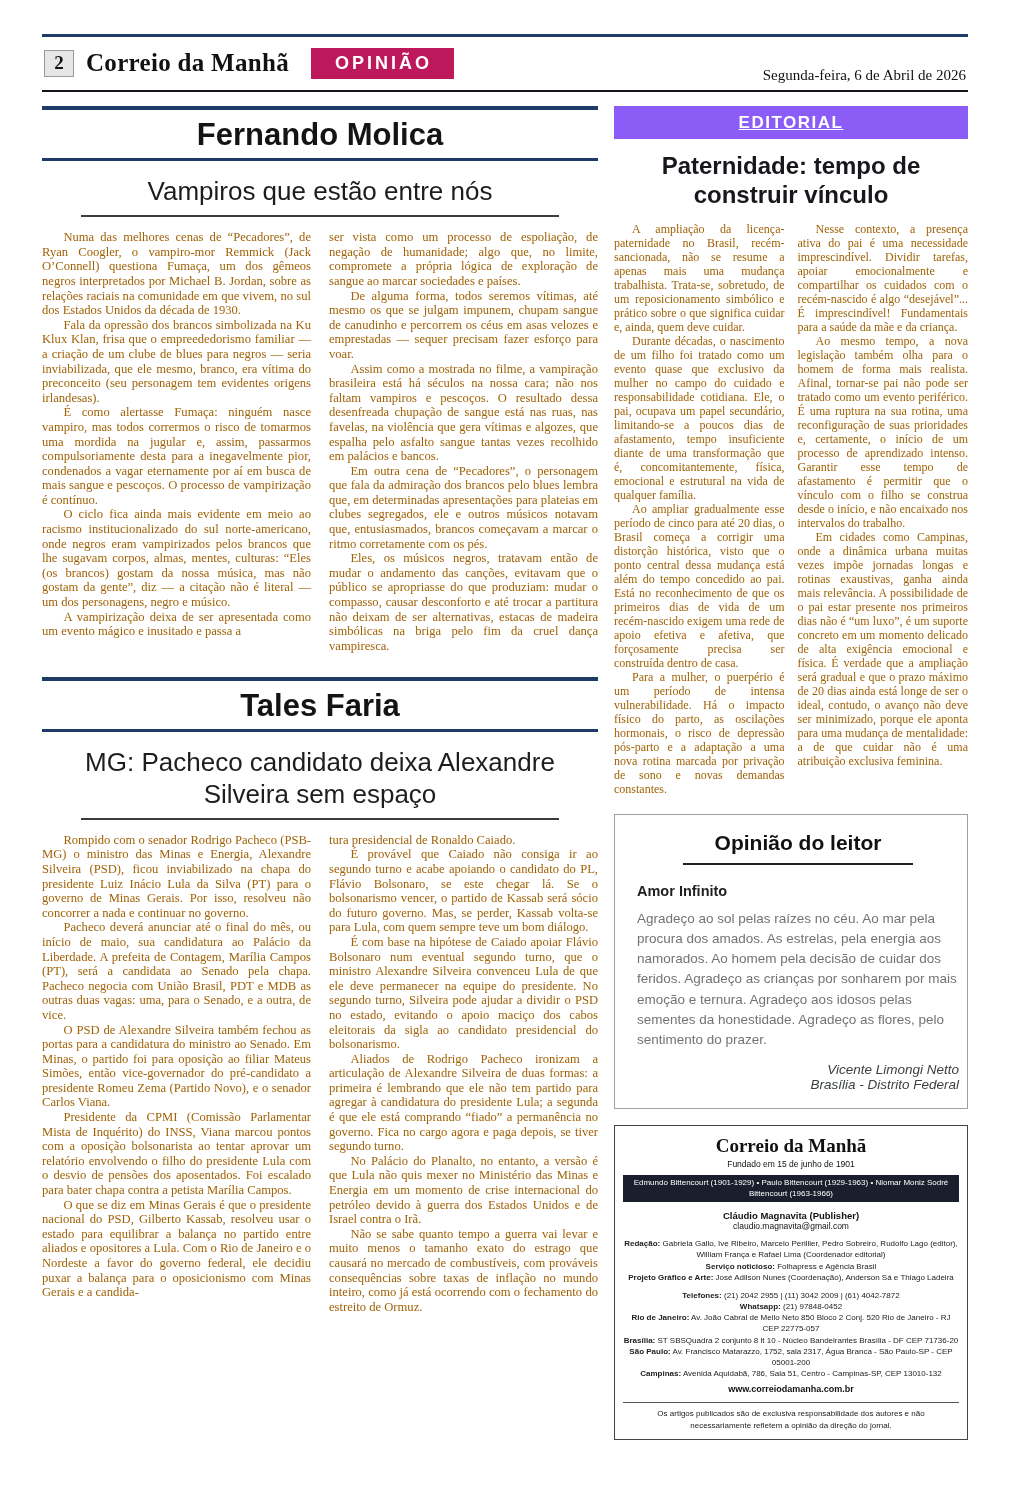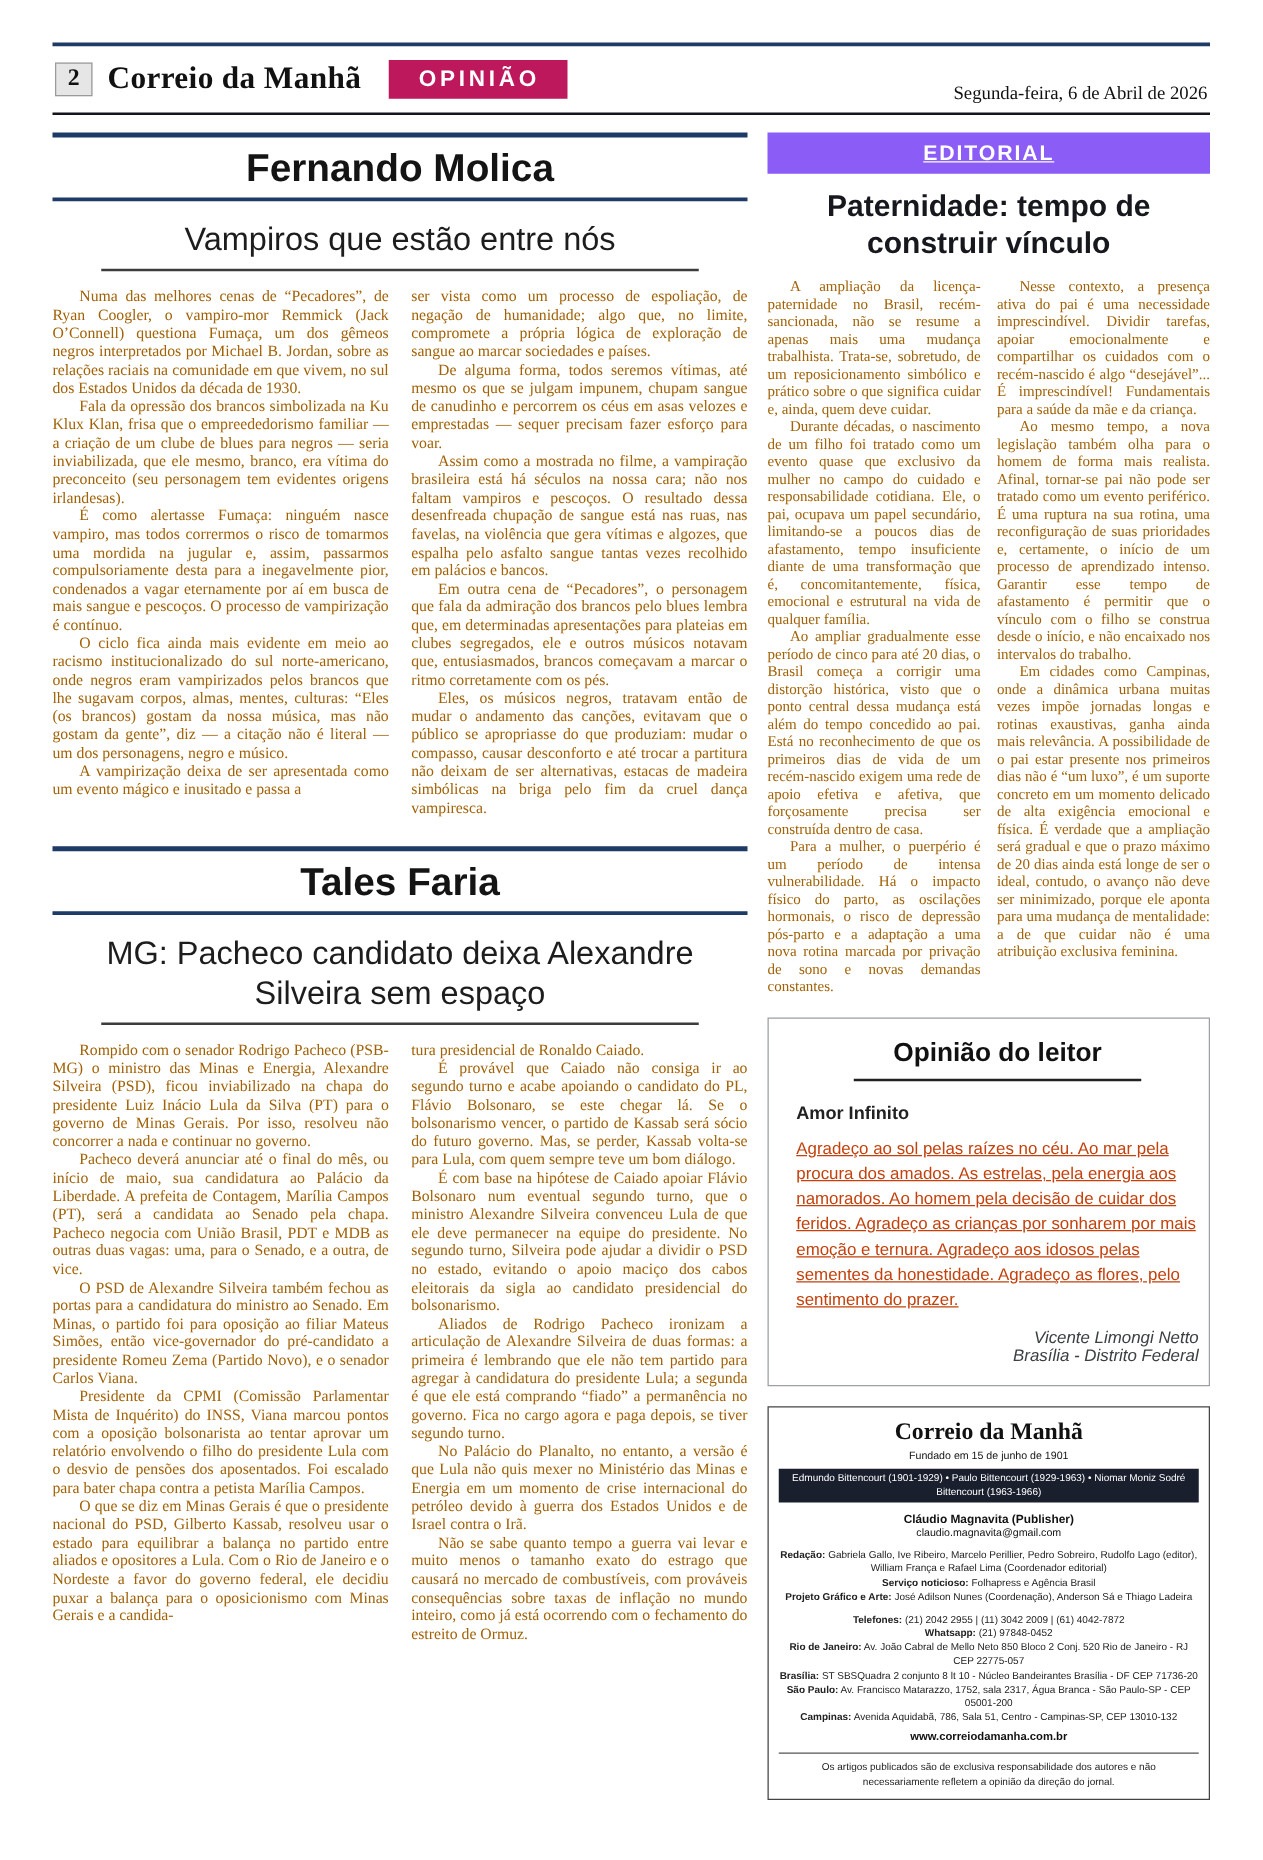--- a/index.html
+++ b/index.html
@@ -121,23 +121,22 @@
     padding-bottom: 8px;
   }
   .letter-rule { width: 230px; margin: 0 auto; border-bottom: 2px solid #222; }
   .letter-sub {
     font: 700 14.5px "Liberation Sans", sans-serif;
     margin: 18px 0 10px 0;
     color: #222;
   }
   .letter-body {
     font: 400 13.5px/1.5 "Liberation Sans", sans-serif;
-    color: #c2410c;
+    color: #737373;
     text-indent: 0;
-    text-decoration: underline;
   }
   .letter-author, .letter-loc {
     text-align: right;
     font: italic 400 13.5px "Liberation Sans", sans-serif;
     color: #3c4043;
   }
   .letter-author { margin-top: 12px; }
 
   
   .mh-box {

